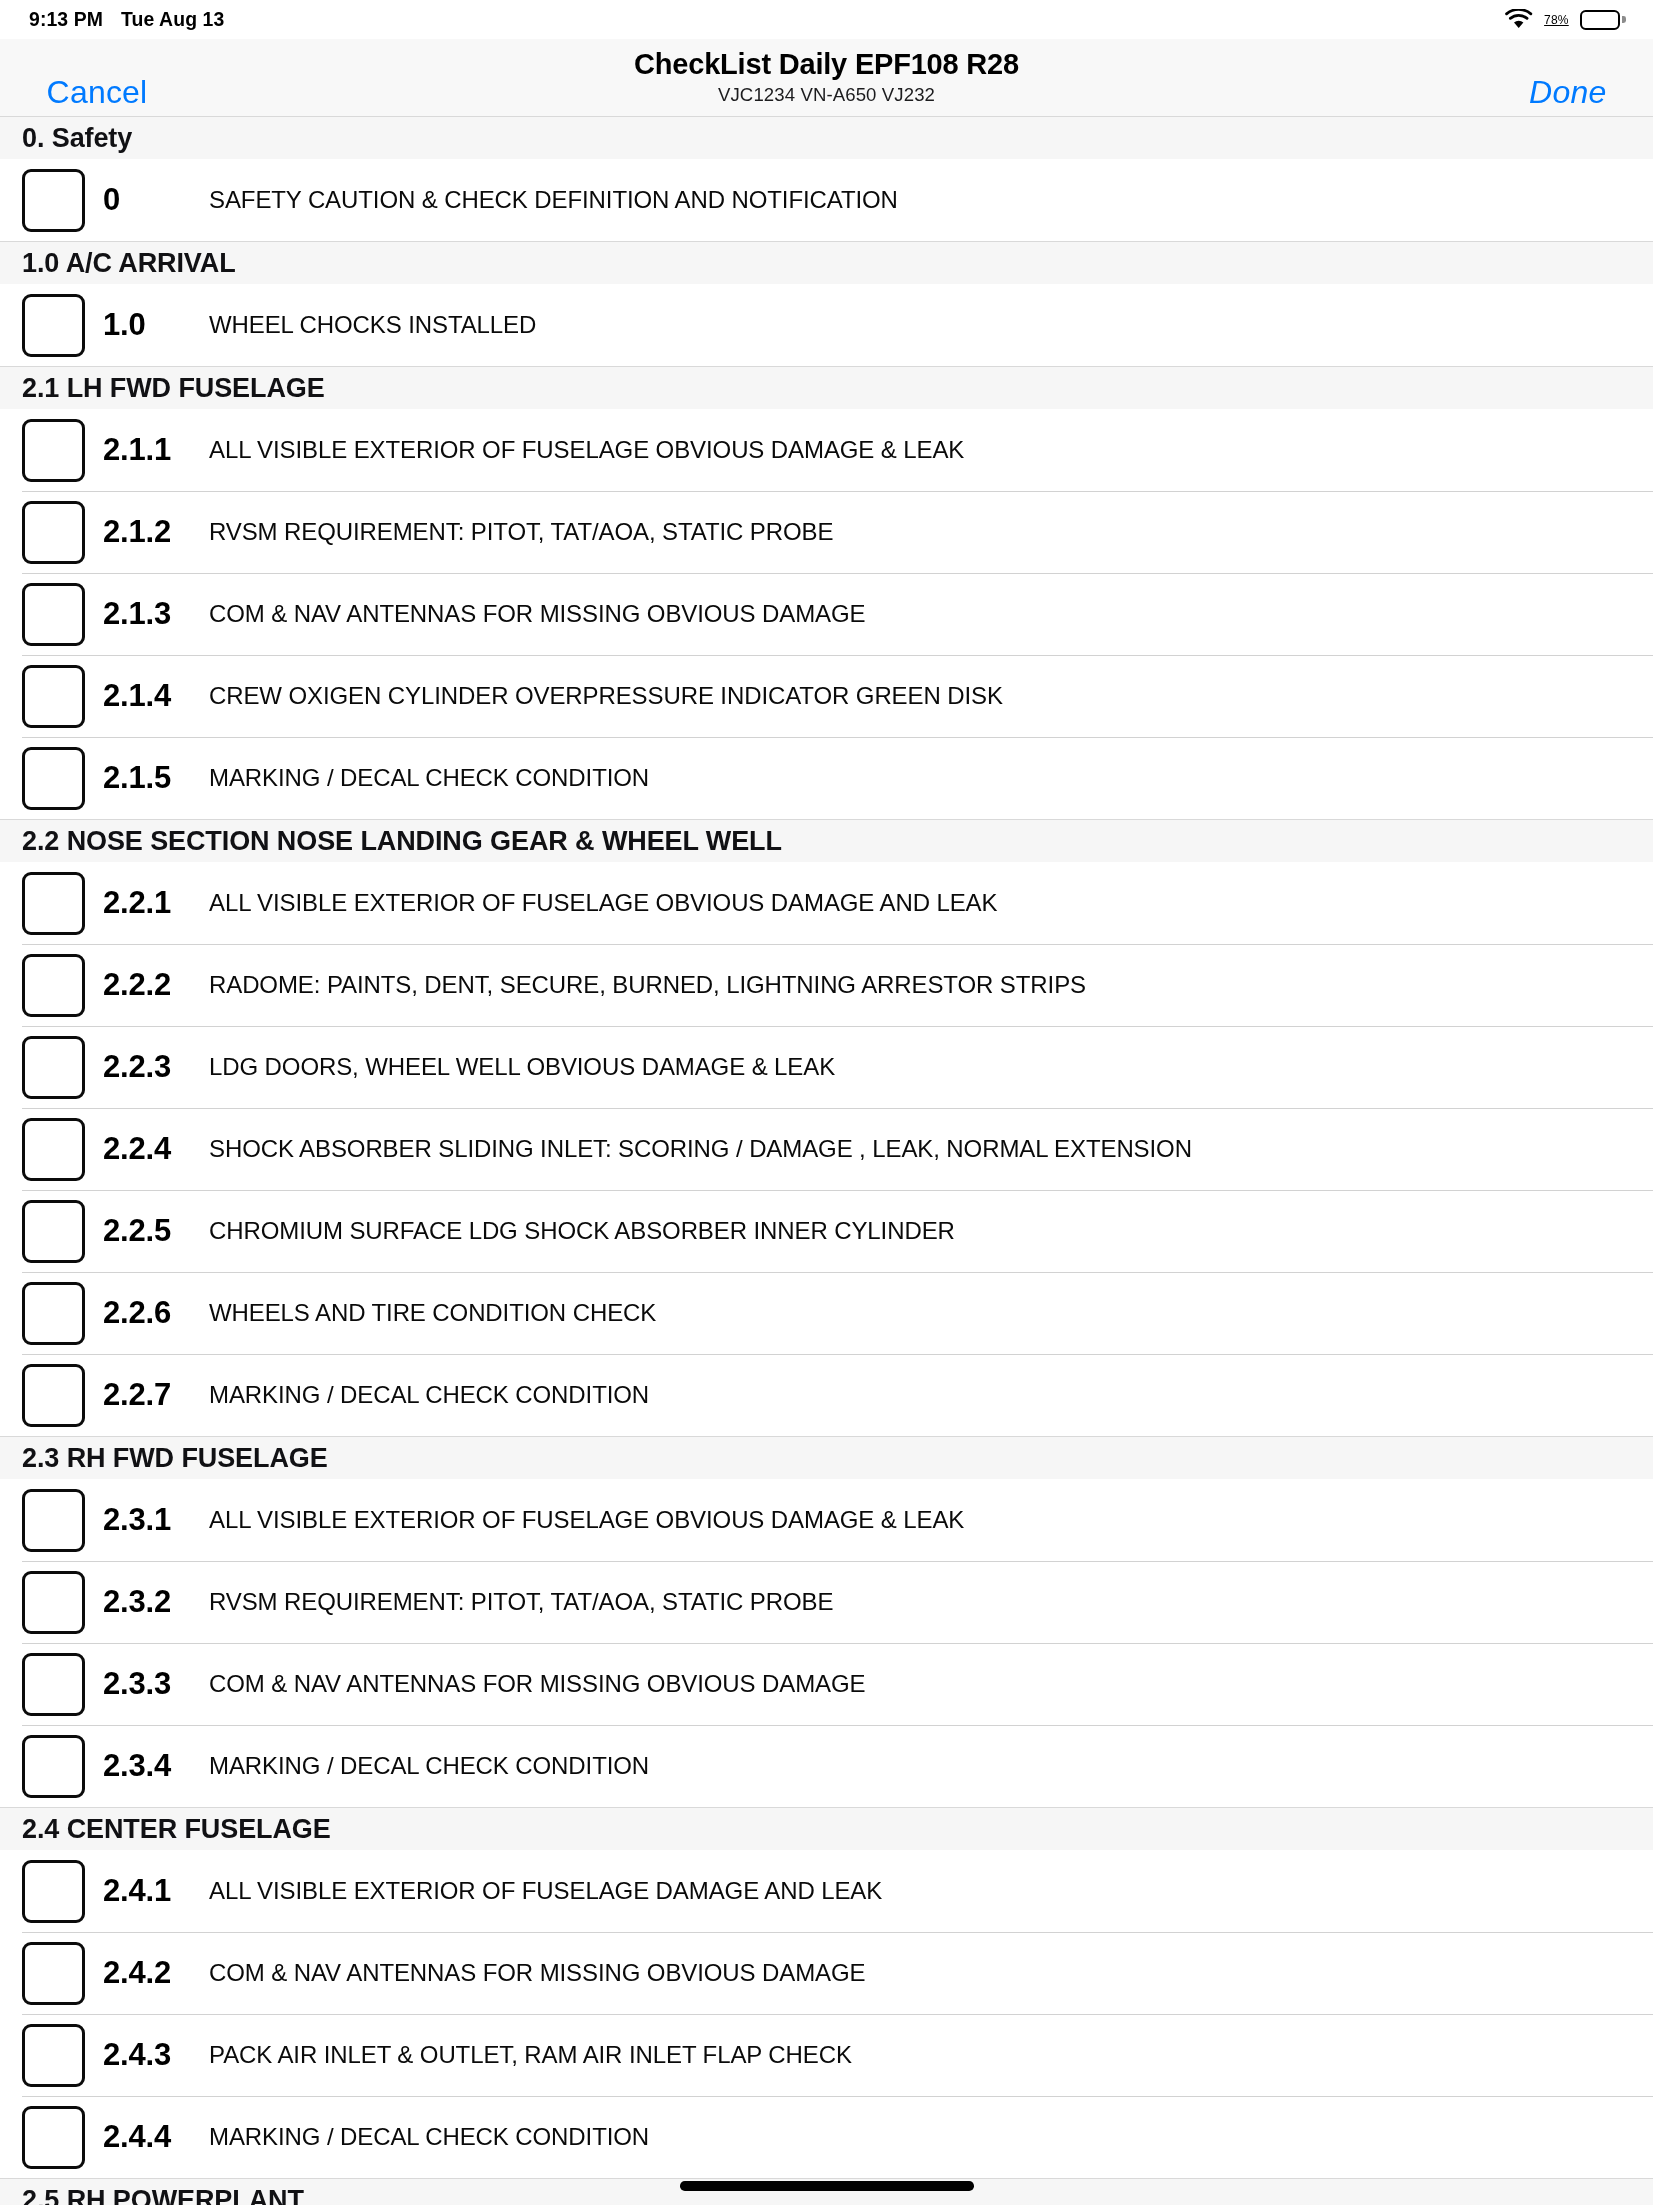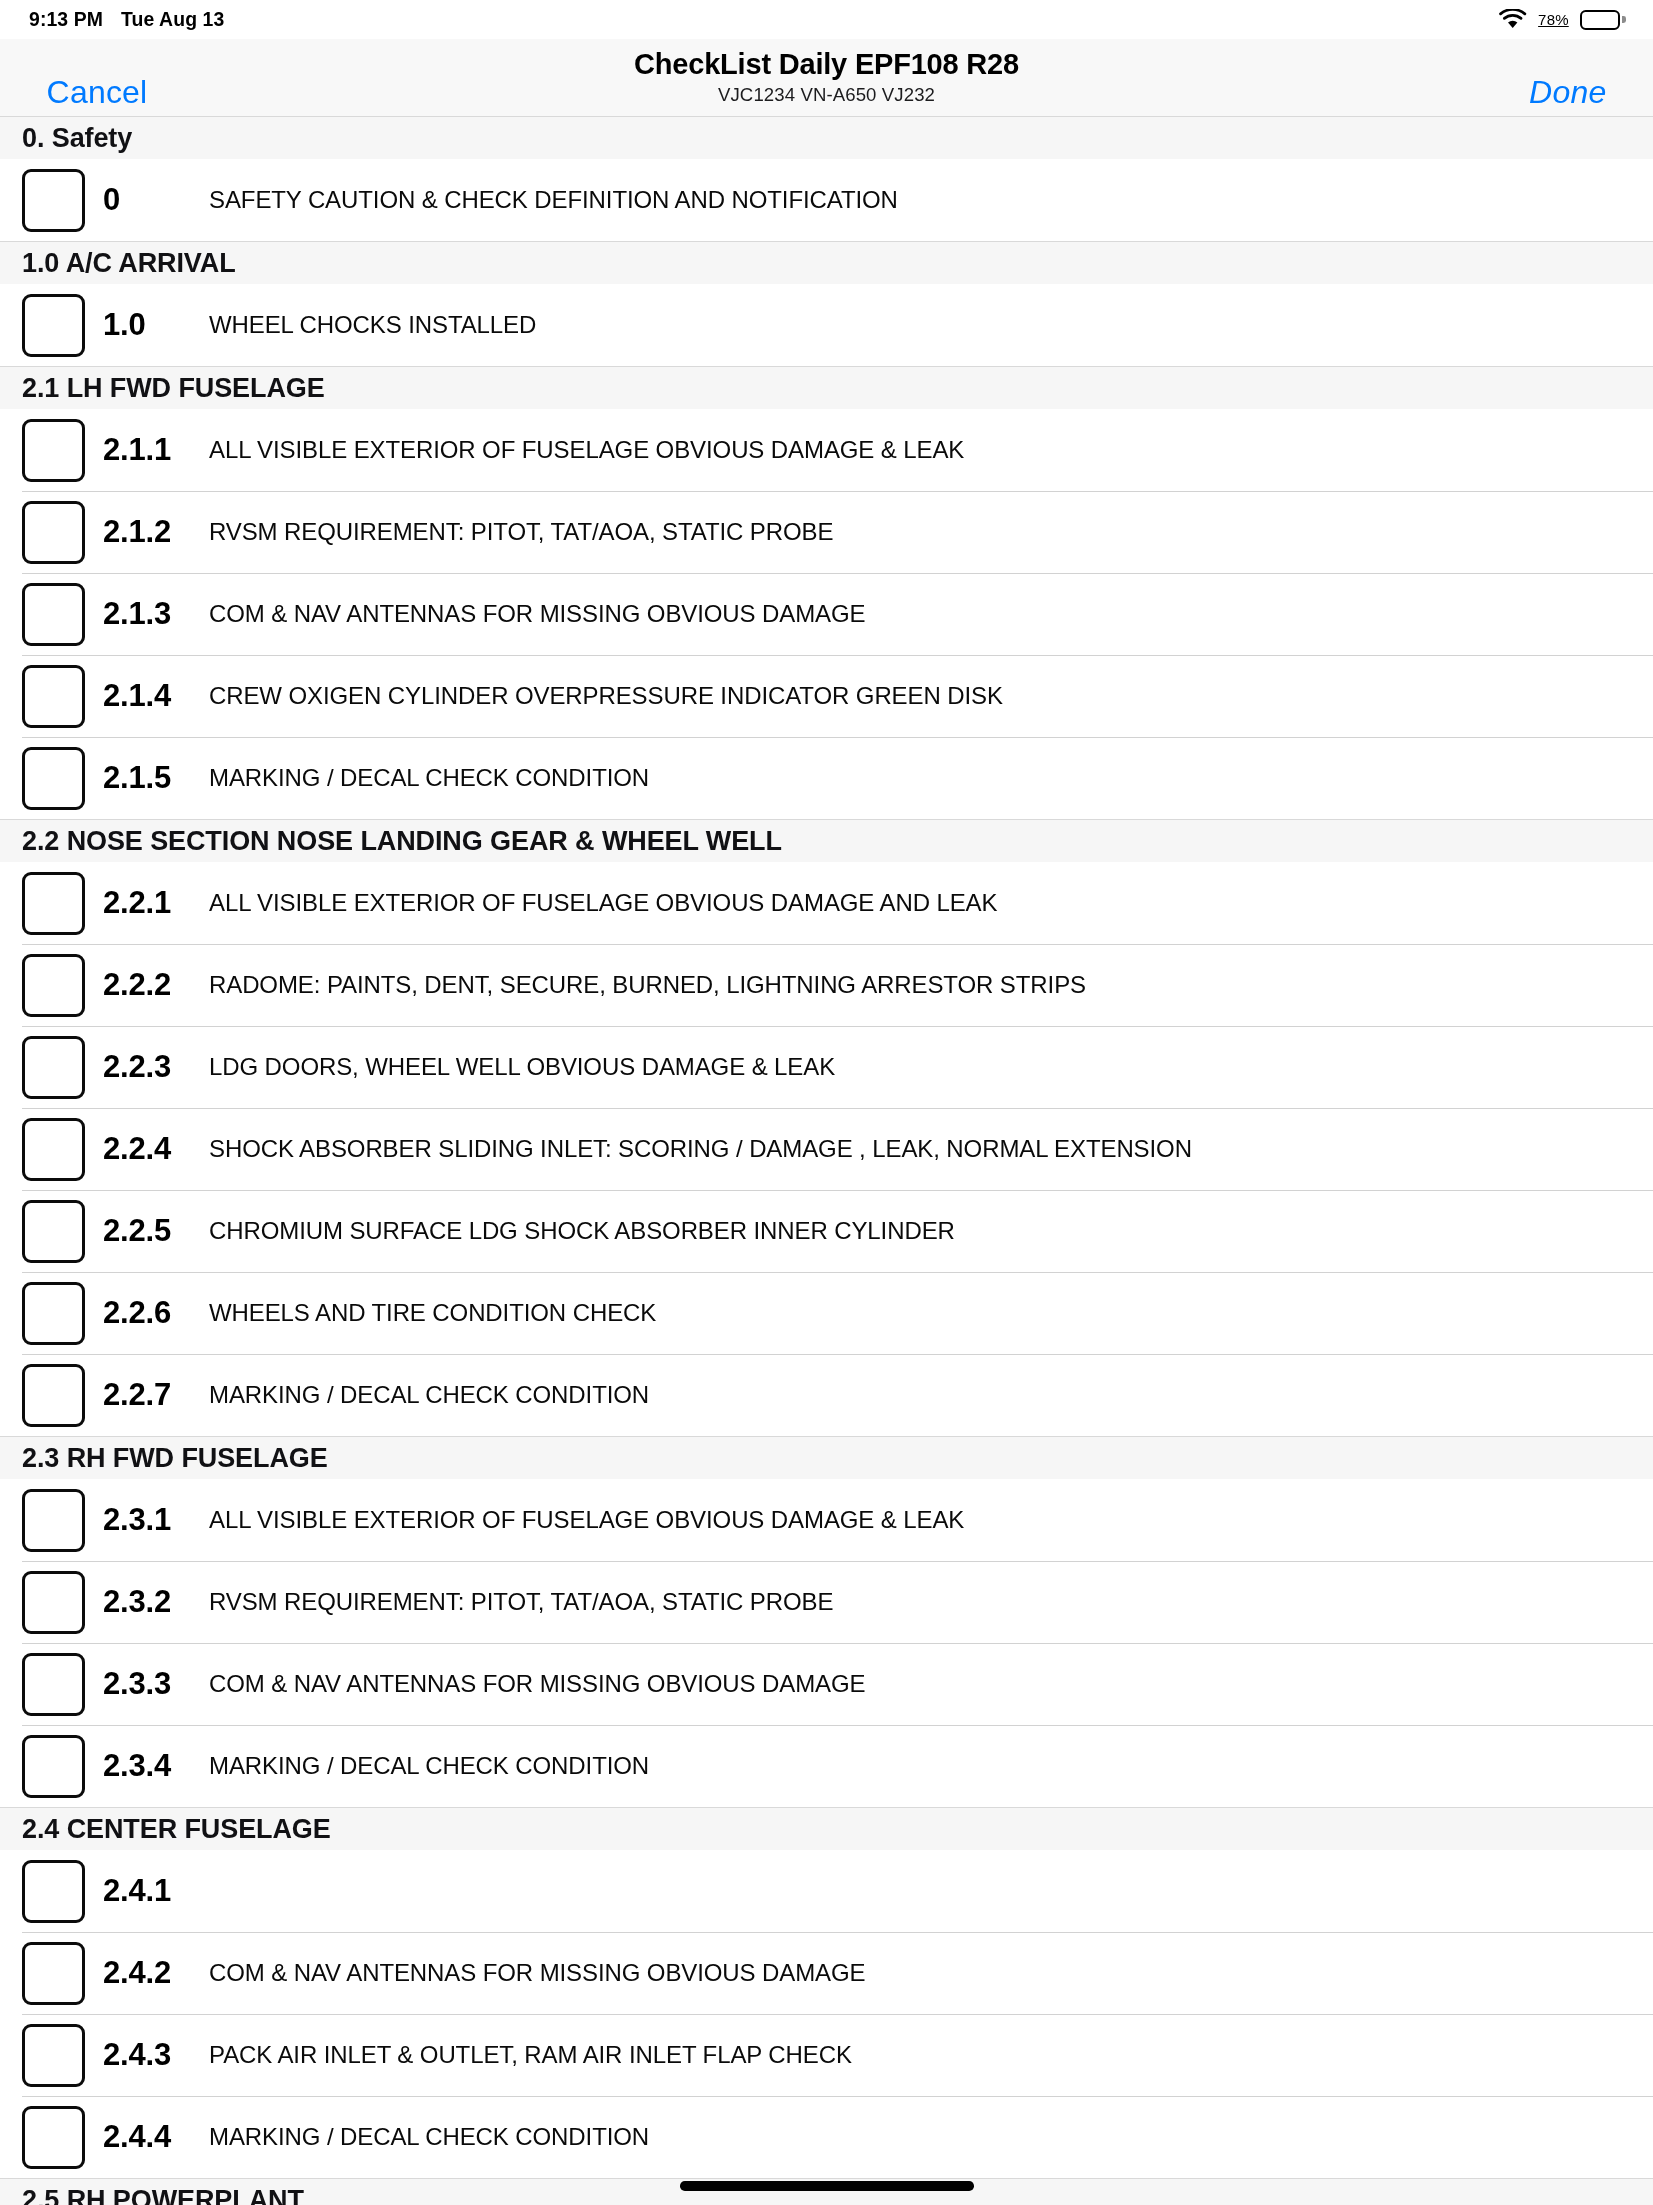--- a/index.html
+++ b/index.html
@@ -31,21 +31,21 @@
     padding: 0 27.4px 0 29px;
     font-size: 19.4px;
     color: #000000;
   }
   .status-left { display: flex; align-items: center; gap: 18px; }
   .status-time { font-weight: 600; letter-spacing: 0.1px; }
   .status-date { font-weight: 600; letter-spacing: 0.1px; }
   .status-spacer { flex: 1 1 auto; }
   .status-right { display: flex; align-items: center; gap: 11.3px; }
   .wifi-icon { width: 27.4px; height: 21px; display: block; }
-  .batt-pct { font-size: 15px; font-weight: 500; letter-spacing: 0.2px; text-decoration: underline; }
+  .batt-pct { font-size: 12px; font-weight: 500; letter-spacing: 0.2px; text-decoration: underline; }
   .batt-wrap { display: flex; align-items: center; gap: 2.4px; }
   .batt-body {
     width: 40px; height: 20px;
     border: 2.4px solid #000; border-radius: 5.7px;
     padding: 2px; position: relative;
   }
   .batt-fill { height: 100%; width: 78%; background: #000; border-radius: 2.4px; }
   .batt-cap {
     width: 3.2px; height: 7.3px; background: #000;
     border-radius: 0 2.4px 2.4px 0; opacity: .45;
@@ -309,20 +309,21 @@
       </div>
       <div class="row">
         <div class="checkbox"></div>
         <div class="row-code">2.3.4</div>
         <div class="row-text">MARKING / DECAL CHECK CONDITION</div>
       </div>
       <div class="section-header">2.4 CENTER FUSELAGE</div>
       <div class="row">
         <div class="checkbox"></div>
         <div class="row-code">2.4.1</div>
+        <div class="row-text">ALL VISIBLE EXTERIOR OF FUSELAGE DAMAGE AND LEAK</div>
       </div>
       <div class="row">
         <div class="checkbox"></div>
         <div class="row-code">2.4.2</div>
         <div class="row-text">COM &amp; NAV ANTENNAS FOR MISSING OBVIOUS DAMAGE</div>
       </div>
       <div class="row">
         <div class="checkbox"></div>
         <div class="row-code">2.4.3</div>
         <div class="row-text">PACK AIR INLET &amp; OUTLET, RAM AIR INLET FLAP CHECK</div>

